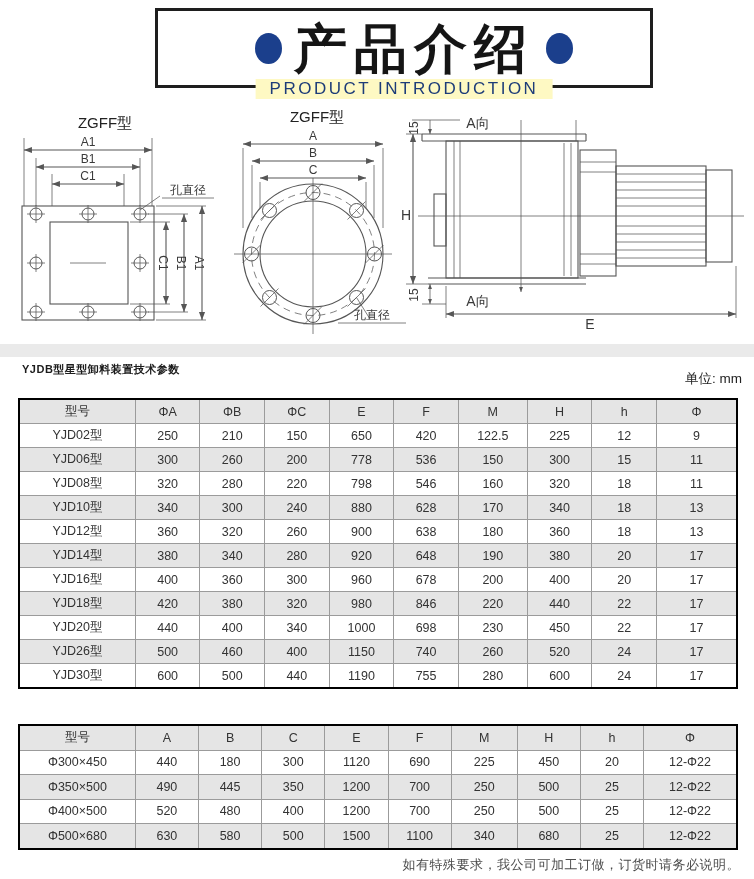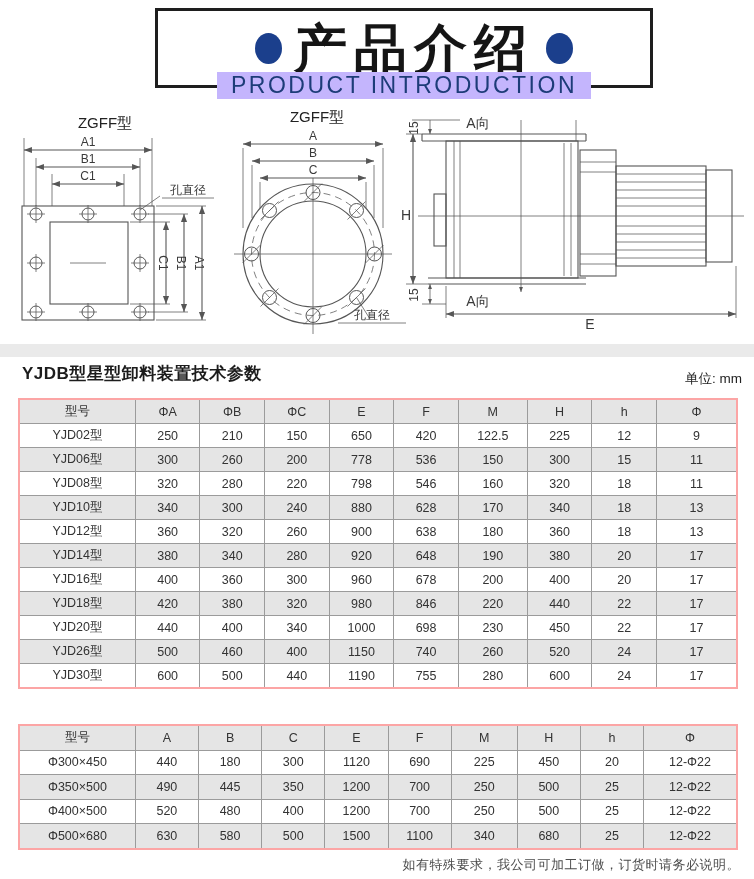--- a/index.html
+++ b/index.html
@@ -7,40 +7,40 @@
           font-family:"Liberation Sans", sans-serif; overflow:hidden; }
 
   
   .header-box { position:absolute; left:155px; top:8px; width:498px; height:80px;
                 border:3px solid #1e1e1e; box-sizing:border-box;
                 display:flex; align-items:center; justify-content:center; gap:12px;padding-left:20px; }
   .header-box h1 { margin:0; font-size:53px; font-weight:900; letter-spacing:7px;
                    color:#151515; line-height:1; white-space:nowrap; }
   .dot { width:27px; height:31px; border-radius:50%; flex:0 0 auto; }
   .header-en { position:absolute; left:50%; bottom:-14px; transform:translateX(-50%);
-               background:#c4b5fd; padding:0 14px; font-size:23px; font-weight:500;
+               background:#fef9c3; padding:0 14px; font-size:17px; font-weight:500;
                letter-spacing:2.5px; white-space:nowrap; }
 
   
   svg { position:absolute; }
   svg text { fill:#3a3a3a; font-family:"Liberation Sans", sans-serif; font-size:12px; }
   svg text.ttl { font-size:15px; fill:#222; }
   svg text.big { font-size:14px; }
   .thin { stroke-width:0.75; }
 
   
   .gray-band { position:absolute; left:0; top:344px; width:754px; height:13px; background:#eaeaea; }
-  .section-title { position:absolute; left:22px; top:362px; font-size:17px; font-weight:700;
+  .section-title { position:absolute; left:22px; top:362px; font-size:11px; font-weight:700;
                    color:#1c1c1c; letter-spacing:0.5px; }
   .unit { position:absolute; right:12px; top:370px; font-size:13.5px; color:#222; }
 
   
   table { position:absolute; left:18px; width:720px; border-collapse:collapse;
           table-layout:fixed; font-size:12.5px; color:#333; text-align:center;
-          border:2px solid #fca5a5; }
+          border:2px solid #000000; }
   #t1 { top:398px; } #t2 { top:724px; }
   th,td { border:1px solid #9b9b9b; height:23px; padding:0; font-weight:400; overflow:hidden; }
   #t2 th, #t2 td { height:23.5px; }
   thead th { background:#e5e5e5; }
   tbody tr:nth-child(even) td { background:#e5e5e5; }
 
   
   .footer-note { position:absolute; right:14px; top:856px; font-size:13px;
                  color:#4c4c4c; letter-spacing:0.5px; }
 </style>

